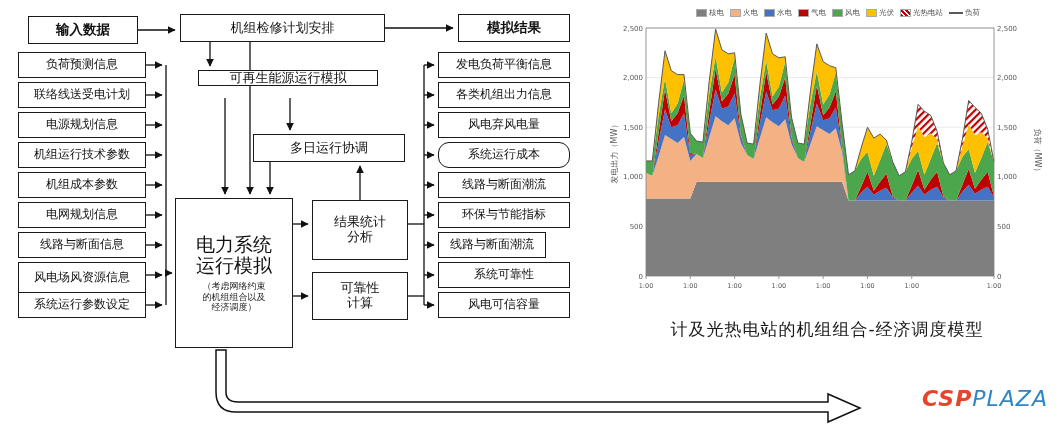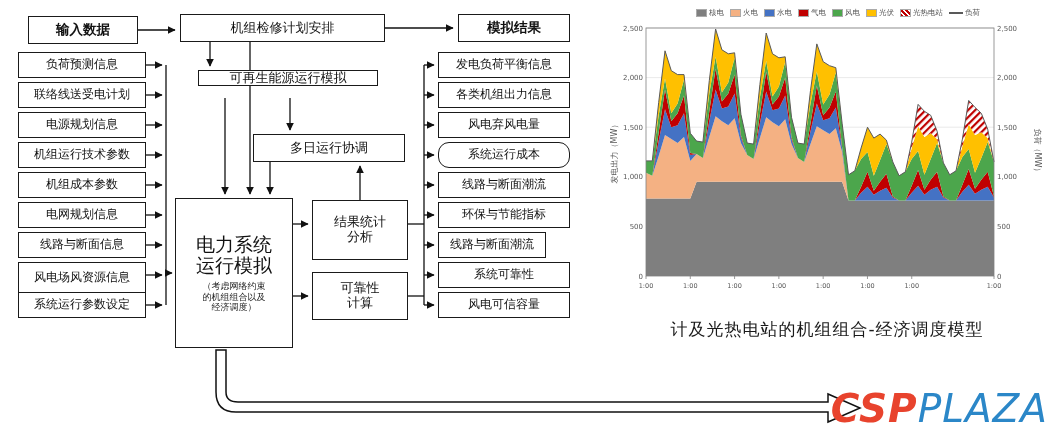--- a/index.html
+++ b/index.html
@@ -16,21 +16,21 @@
   .bignote{font-size:9px;white-space:pre-line;color:#222;}
   #chart-panel{position:absolute;left:608px;top:2px;width:436px;height:302px;}
   #chart-legend{position:absolute;left:30px;right:6px;top:6px;display:flex;flex-wrap:nowrap;
        justify-content:center;align-items:center;gap:6px;z-index:3;}
   .lg-item{display:flex;align-items:center;gap:2px;font-size:7.5px;color:#555;white-space:nowrap;}
   .sw{width:11px;height:8px;display:inline-block;border:0.5px solid #aaa;box-sizing:border-box;}
   .sw-hatch{background:repeating-linear-gradient(45deg,#c00000 0,#c00000 1.5px,#ffffff 1.5px,#ffffff 3.5px);}
   .sw-line{width:14px;height:0;border:none;border-top:2px solid #595959;}
   #caption{position:absolute;left:612px;top:318px;width:430px;text-align:center;
        font-size:17px;letter-spacing:1px;color:#1a1a1a;font-weight:500;}
-  #logo{position:absolute;right:16px;top:386px;font-style:italic;font-size:39px;font-weight:bold;
+  #logo{position:absolute;right:16px;top:386px;font-style:italic;font-size:22px;font-weight:bold;
        letter-spacing:1px;white-space:nowrap;}
   #logo .csp{color:#e8432d;}
   #logo .plaza{color:#2b87c8;font-weight:normal;}
 </style>
 </head>
 <body>
 
 <div id="stage">
 
   <svg class="overlay" width="1064" height="436" viewBox="0 0 1064 436">

